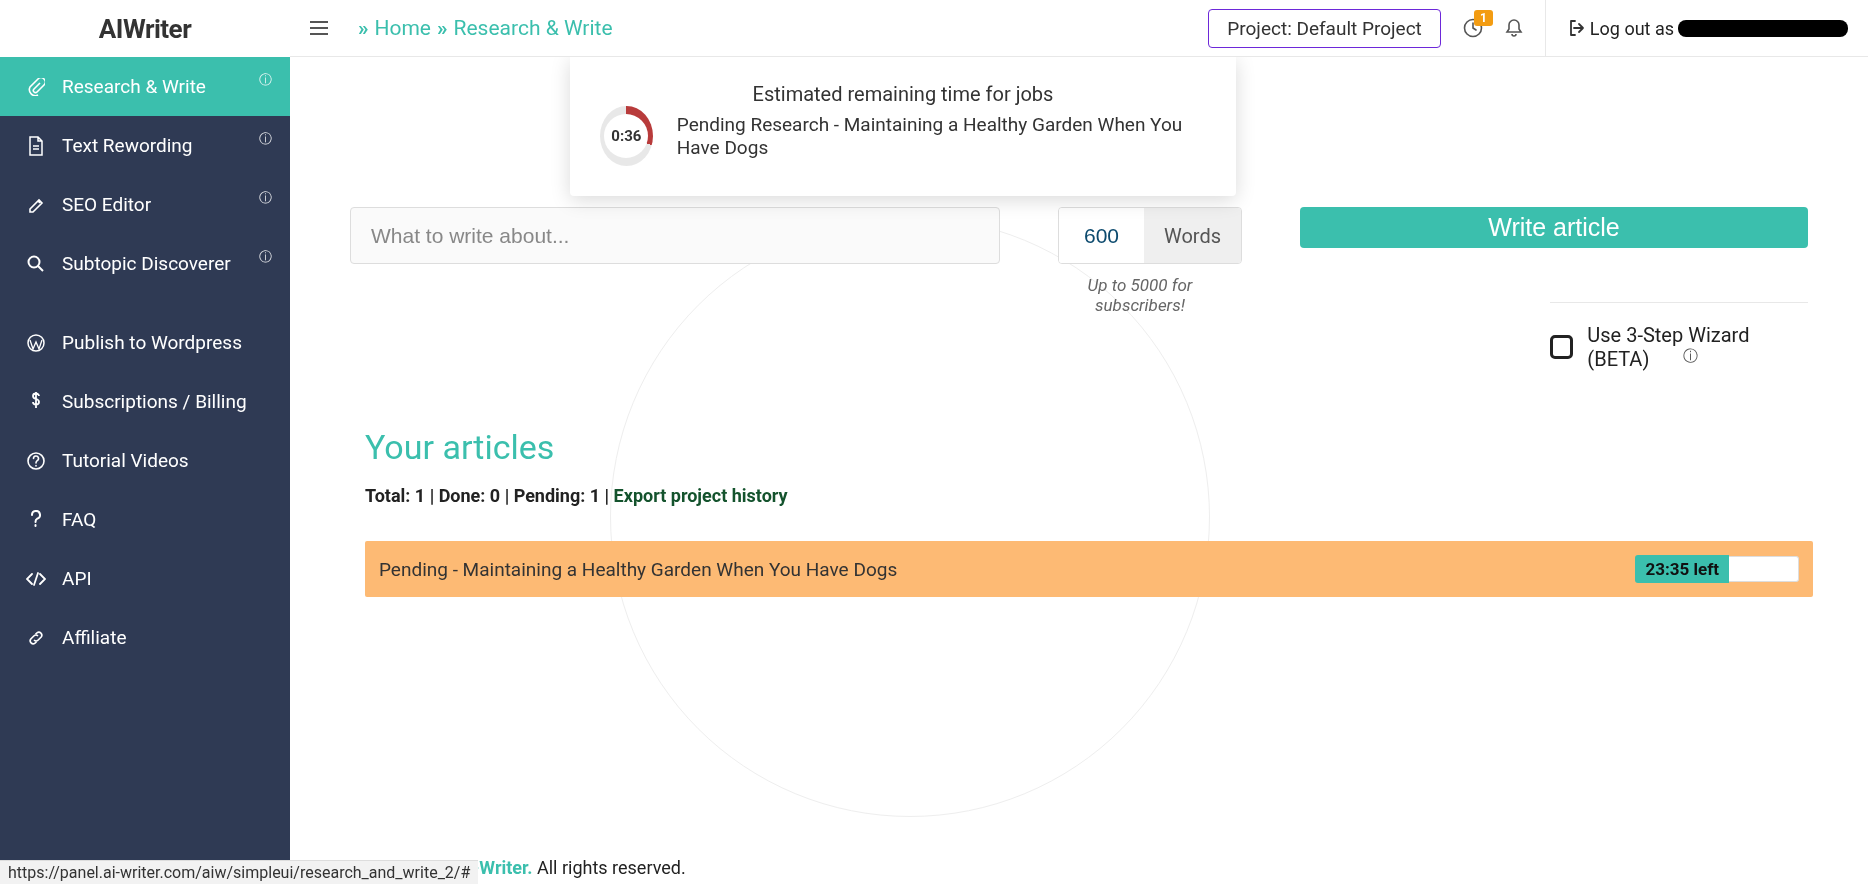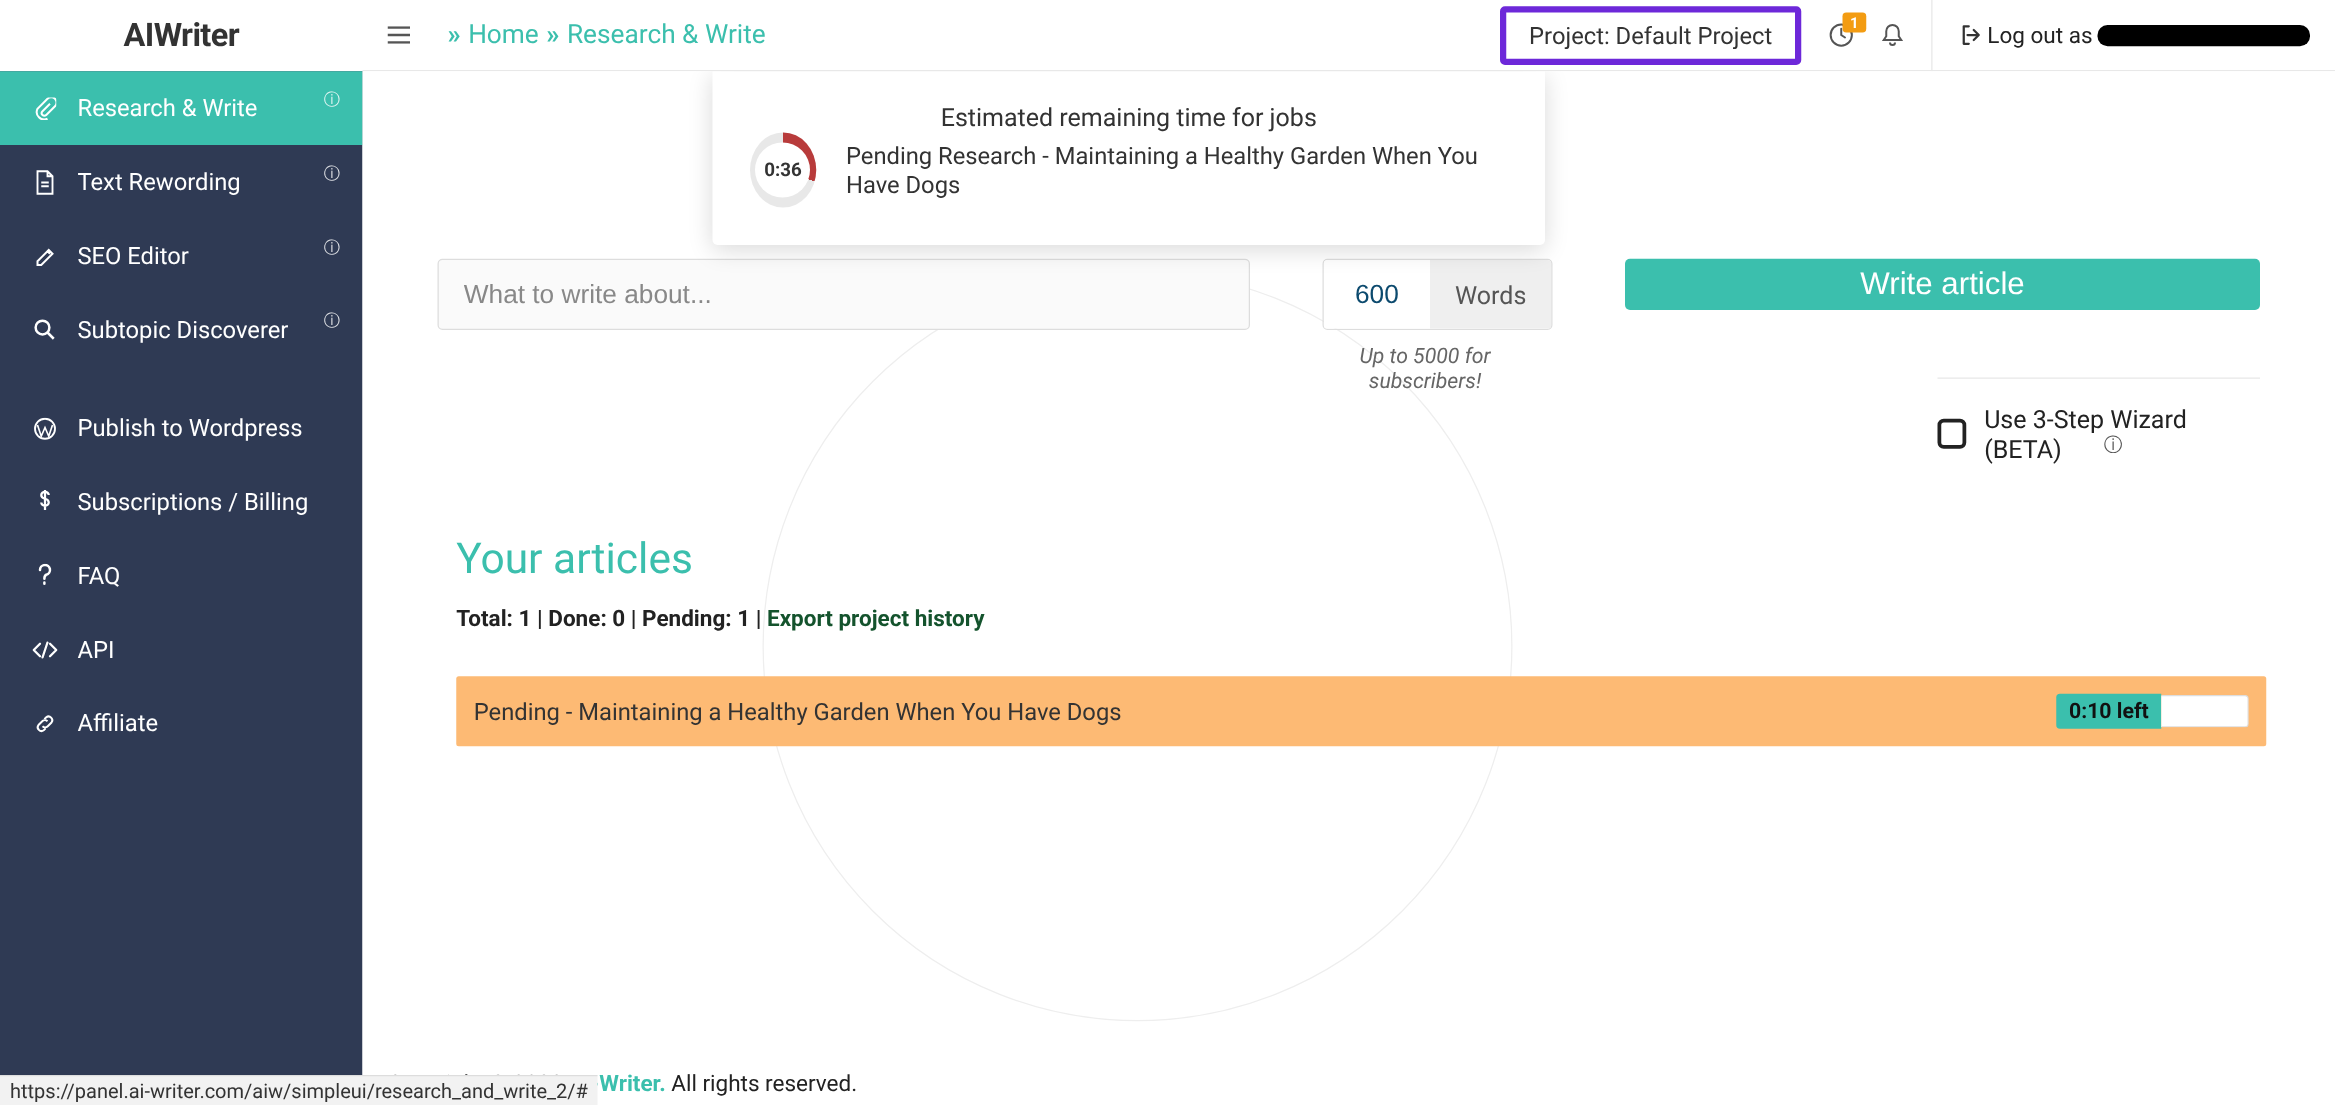--- a/index.html
+++ b/index.html
@@ -5,21 +5,21 @@
 * { margin: 0; padding: 0; box-sizing: border-box; }
 body { font-family: -apple-system, BlinkMacSystemFont, "Segoe UI", Roboto, "Helvetica Neue", Arial, sans-serif; background: #fff; color: #333; overflow: hidden; width: 1868px; height: 884px; position: relative; }
 
 .logo-area { position: absolute; left: 0; top: 0; width: 290px; height: 57px; background: #fff; display: flex; align-items: center; justify-content: center; font-size: 26px; font-weight: 700; color: #333; letter-spacing: -0.5px; }
 
 .topbar { position: absolute; left: 290px; top: 0; right: 0; height: 57px; background: #fff; border-bottom: 1px solid #e8e8e8; display: flex; align-items: center; padding: 0 20px; }
 .hamburger { color: #555; cursor: pointer; margin-right: 30px; }
 .breadcrumb { font-size: 21px; color: #3bbfad; display: flex; align-items: center; gap: 6px; }
 .breadcrumb .chev { font-weight: 700; }
 .topbar-right { margin-left: auto; display: flex; align-items: center; gap: 22px; }
-.project-box { border: 5px solid #6d28d9; border-radius: 4px; padding: 7px 18px; font-size: 19px; color: #333; cursor: pointer; }
+.project-box { border: 1px solid #6d28d9; border-radius: 4px; padding: 7px 18px; font-size: 19px; color: #333; cursor: pointer; }
 .top-icon { position: relative; color: #555; cursor: pointer; }
 .badge { position: absolute; top: -8px; right: -10px; background: #f39c12; color: #fff; font-size: 12px; font-weight: 700; padding: 1px 6px; border-radius: 3px; }
 .vdiv { width: 1px; height: 57px; background: #e8e8e8; }
 .logout { font-size: 18px; color: #222; display: flex; align-items: center; gap: 4px; }
 .blackbar { display: inline-block; width: 170px; height: 17px; background: #000; border-radius: 8px; }
 
 .sidebar { position: absolute; left: 0; top: 57px; width: 290px; bottom: 0; background: #2f3a54; color: #fff; padding-top: 0; }
 .sb-item { display: flex; align-items: center; padding: 18px 22px; font-size: 19px; color: #fff; cursor: pointer; position: relative; }
 .sb-item.active { background: #3bbfad; }
 .sb-item .sb-icon { width: 28px; display: inline-flex; justify-content: center; margin-right: 12px; }
@@ -162,20 +162,29 @@
   <div class="sb-item">
     <span class="sb-icon">
         <svg width="12" height="20" viewBox="0 0 12 20">
           <path d="M9 4c0-1.5-1.5-2.5-3-2.5S3 2.5 3 4s1 2.5 3 3 3 1.5 3 3-1.5 2.5-3 2.5S3 11.5 3 10M6 0v16" fill="none" stroke="#fff" stroke-width="1.8"></path>
         </svg>
       </span>
     <span>Subscriptions / Billing</span>
   </div>
   <div class="sb-item">
     <span class="sb-icon">
+        <svg width="18" height="18" viewBox="0 0 18 18">
+          <circle cx="9" cy="9" r="8" fill="none" stroke="#fff" stroke-width="1.6"></circle>
+          <path d="M6.5 6.5a2.5 2.5 0 1 1 3.5 2.3C9 9.5 9 10 9 11M9 13.5v.5" fill="none" stroke="#fff" stroke-width="1.6" stroke-linecap="round"></path>
+        </svg>
+      </span>
+    <span>Tutorial Videos</span>
+  </div>
+  <div class="sb-item">
+    <span class="sb-icon">
         <svg width="14" height="20" viewBox="0 0 14 20">
           <path d="M3 5a4 4 0 1 1 5 3.8C6.5 9.5 6.5 10.5 6.5 12M6.5 15v1" fill="none" stroke="#fff" stroke-width="2" stroke-linecap="round"></path>
         </svg>
       </span>
     <span>FAQ</span>
   </div>
   <div class="sb-item">
     <span class="sb-icon">
         <svg width="20" height="14" viewBox="0 0 20 14">
           <path d="M6 2L1 7l5 5M14 2l5 5-5 5M12 1l-4 12" fill="none" stroke="#fff" stroke-width="1.8" stroke-linecap="round"></path>
@@ -224,21 +233,21 @@
   <span class="wizard-help">ⓘ</span>
 
   <div class="articles-section">
     <div class="articles-title">Your articles</div>
     <div class="articles-stats">
       <span>Total: 1 | Done: 0 | Pending: 1 | </span><span class="link">Export project history</span>
     </div>
     <div class="article-row">
       <span class="left-txt">Pending - Maintaining a Healthy Garden When You Have Dogs</span>
       <span class="time-badge-wrap">
-        <span class="time-badge">0:10 left</span>
+        <span class="time-badge">23:35 left</span>
         <span class="time-badge-tail"></span>
       </span>
     </div>
   </div>
 
   <div class="footer">
     <span>Copyright © 2022 </span><span class="brand">AI-Writer.</span><span> All rights reserved.</span>
   </div>
 </div>
 

